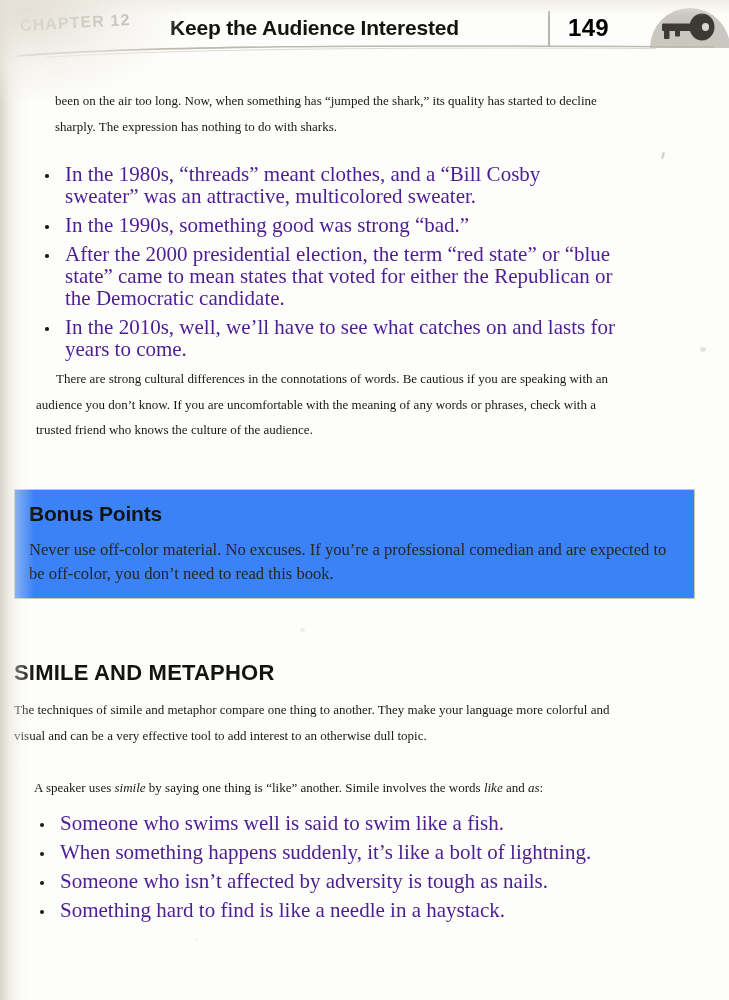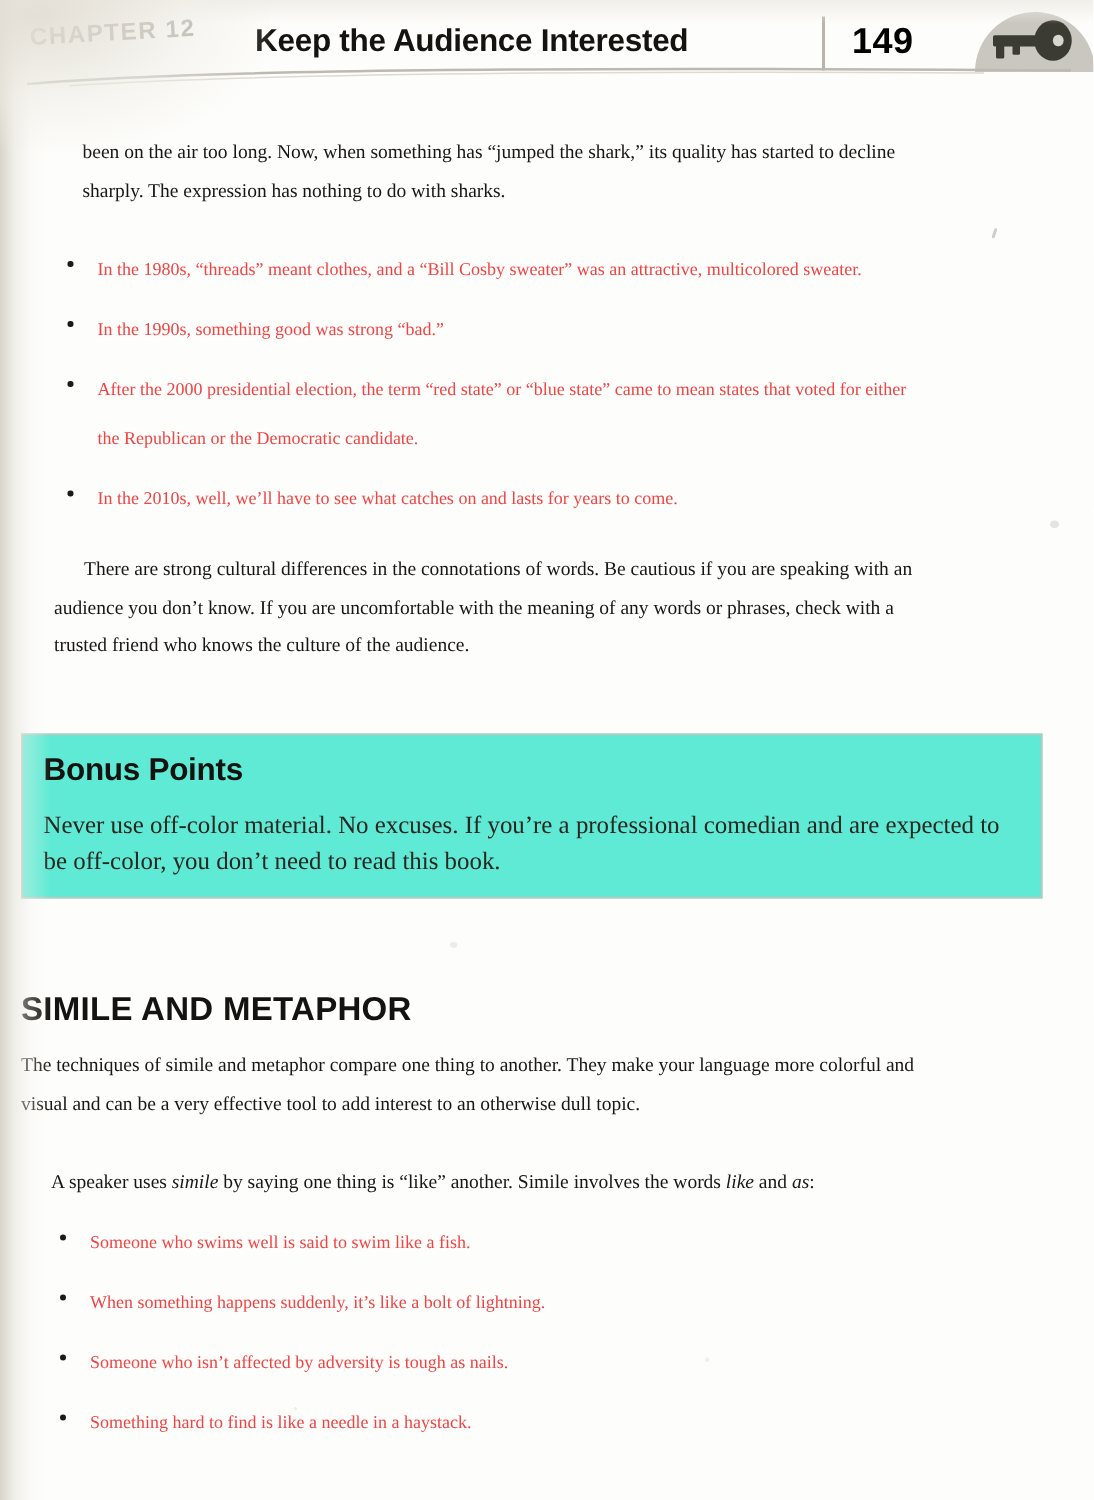--- a/index.html
+++ b/index.html
@@ -111,25 +111,25 @@
   }
   .para.indent { text-indent: 20px; }
 
   ul.bullets {
     list-style: none;
     margin: 0;
     padding: 0;
   }
   ul.bullets li {
     position: relative;
-    font-size: 12px;
-    line-height: 33px;
+    font-size: 21px;
+    line-height: 22px;
     padding-left: 22px;
     margin-bottom: 7px;
-    color: #ef4444;
+    color: #4c1d95;
   }
   ul.bullets li::before {
     content: "";
     position: absolute;
     left: 2px;
     top: 11px;
     width: 3.6px; height: 3.6px;
     border-radius: 50%;
     background: #1a1a1a;
   }
@@ -141,21 +141,21 @@
   
   #blk-intro   { position: absolute; left: 55px;  top: 88px;  width: 560px; }
   #blk-list1   { position: absolute; left: 43px;  top: 163px; width: 575px; }
   #blk-para2   { position: absolute; left: 36px;  top: 366px; width: 580px; }
 
   
   .bonus-box {
     position: absolute;
     left: 14px; top: 489px;
     width: 681px; height: 110px;
-    background: #5eead4;
+    background: #3b82f6;
     border: 1px solid #c9c5bb;
     box-sizing: border-box;
   }
   .bonus-title {
     position: absolute;
     left: 14px; top: 12px;
     font-family: "Liberation Sans", "DejaVu Sans", sans-serif;
     font-size: 21px;
     font-weight: 700;
     letter-spacing: -0.2px;

